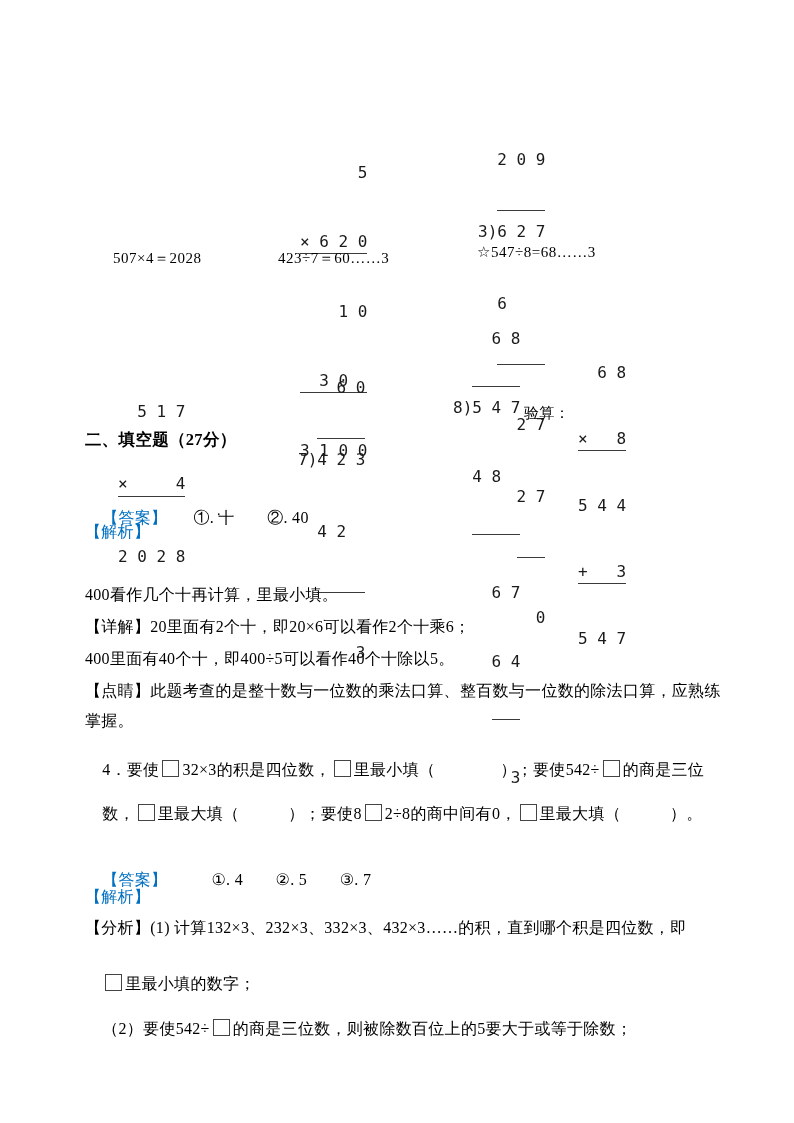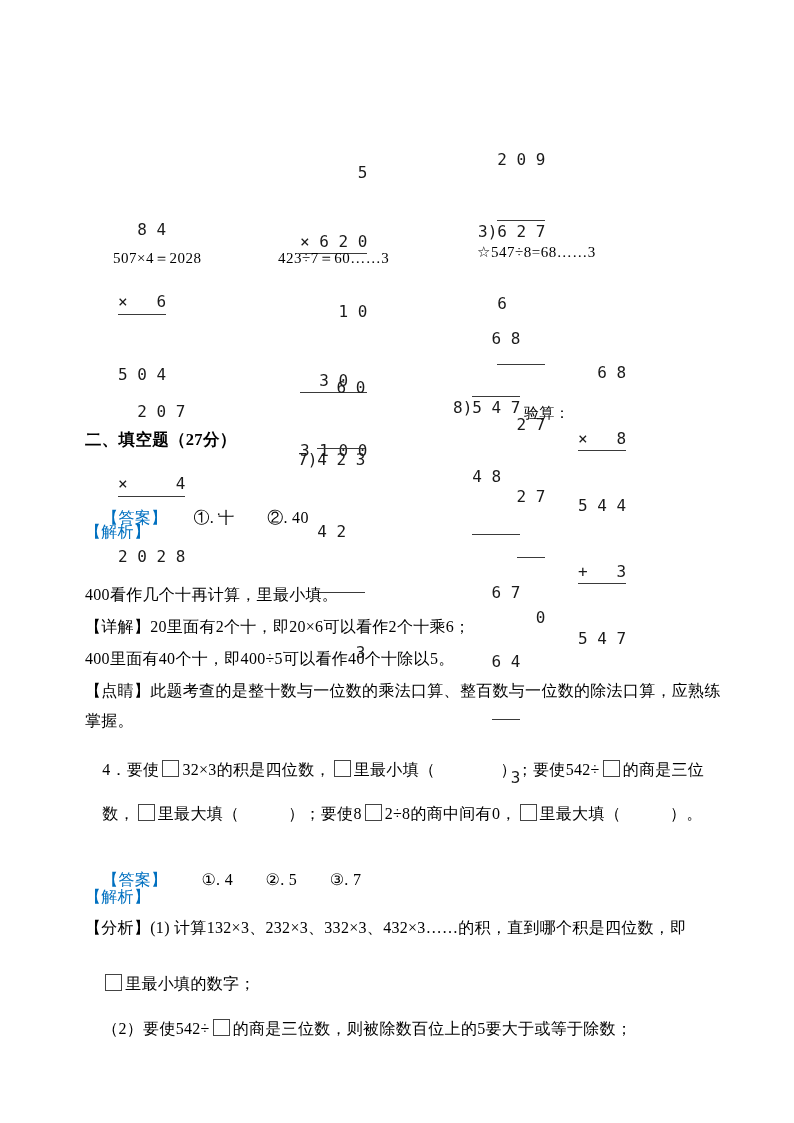--- a/index.html
+++ b/index.html
@@ -2,27 +2,27 @@
 <html><head>
 <meta charset="utf-8">
 <style>
   html,body{margin:0;padding:0;background:#ffffff}
   .page{position:relative;width:794px;height:1123px;background:#ffffff;overflow:hidden;
         font-family:"Liberation Serif","DejaVu Serif",serif;color:#000}
   .calc{position:absolute;font-family:"DejaVu Sans Mono","Liberation Mono",monospace;
         font-size:16px;white-space:pre;color:#1a1a1a}
   .calc .u{border-bottom:1.3px solid #3a3a3a}
   .hline{height:0;border-bottom:1.3px solid #3a3a3a}
-  .ovl{border-top:1.3px solid #3a3a3a;padding-top:1px}
+  .ovl{border-top:1.3px solid #3a3a3a;padding-top:11px}
   .txt{position:absolute;font-size:16px;white-space:pre;letter-spacing:.3px}
   .eq{font-size:15px;letter-spacing:.5px}
   .h2{font-weight:700;font-size:16.5px}
   .tag{color:#0070C0}
   .gap{margin-left:26px}
-  .gap2{margin-left:34px}
+  .gap2{margin-left:44px}
   .box{display:inline-block;width:15px;height:15px;border:1.2px solid #444;
        margin:0 3px;vertical-align:-2px;background:#fff}
 </style>
 </head>
 <body>
 
 <div class="page">
 
   <div class="calc" style="left:300px;top:115px;line-height:23px">
     <div>      5</div>
@@ -36,25 +36,20 @@
     <div>  2 0 9</div>
     <div><span>3)</span><span class="ovl">6 2 7</span></div>
     <div>  6</div>
     <div class="hline" style="margin-left:2ch;width:5ch"></div>
     <div>    2 7</div>
     <div>    2 7</div>
     <div class="hline" style="margin-left:4ch;width:3ch"></div>
     <div>      0</div>
   </div>
 
-  <div class="calc" style="left:118px;top:170px;line-height:24px">
-    <div>  8 4</div>
-    <div class="u">×   6</div>
-    <div>5 0 4</div>
-  </div>
 
   <div class="txt eq" style="left:113px;top:249px">507×4＝2028</div>
   <div class="txt eq" style="left:278px;top:249px">423÷7＝60……3</div>
   <div class="txt eq" style="left:477px;top:243px">☆547÷8=68……3</div>
 
   <div class="calc" style="left:453px;top:281px;line-height:23px">
     <div>    6 8</div>
     <div><span>8)</span><span class="ovl">5 4 7</span></div>
     <div>  4 8</div>
     <div class="hline" style="margin-left:2ch;width:5ch"></div>
@@ -75,21 +70,21 @@
 
   <div class="calc" style="left:298px;top:328px;line-height:24px">
     <div>    6 0</div>
     <div><span>7)</span><span class="ovl">4 2 3</span></div>
     <div>  4 2</div>
     <div class="hline" style="margin-left:2ch;width:5ch"></div>
     <div>      3</div>
   </div>
 
   <div class="calc" style="left:118px;top:352px;line-height:24px">
-    <div>  2 0 7</div>
+    <div>  5 1 7</div>
     <div class="u">×     4</div>
     <div>2 0 2 8</div>
   </div>
 
   <div class="txt h2" style="left:85px;top:429px">二、填空题（27分）</div>
 
 
   <div class="txt" style="left:85px;top:490px">
     <span class="tag">【答案】</span><span class="gap">①. 十　　②. 40</span>
   </div>

